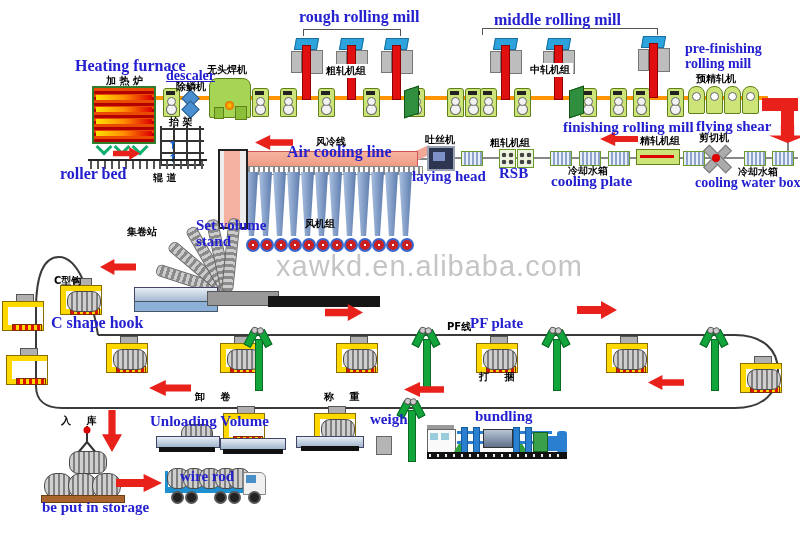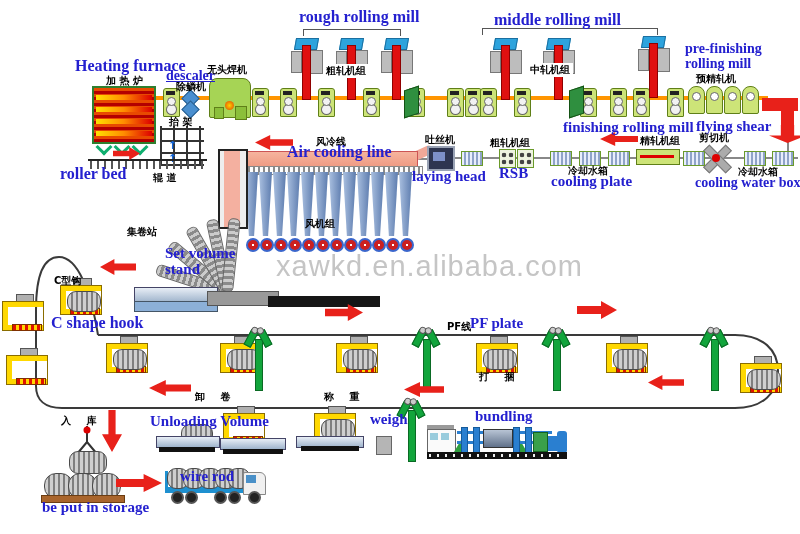--- a/index.html
+++ b/index.html
@@ -267,21 +267,21 @@
   <div class="fu" style="left:329px;top:172px;"></div>
   <div class="fu" style="left:343px;top:172px;"></div>
   <div class="fu" style="left:357px;top:172px;"></div>
   <div class="fu" style="left:371px;top:172px;"></div>
   <div class="fu" style="left:385px;top:172px;"></div>
   <div class="fu" style="left:399px;top:172px;"></div>
   <div class="zh" style="left:305px;top:217px;">风机组</div>
 
   <div class="p" style="left:218px;top:149px;width:26px;height:76px;border:2px solid #222;background:linear-gradient(90deg,#eee 0 4px,#f4b0a0 4px 20px,#eee 20px);"></div>
   <div class="zh" style="left:127px;top:225px;">集卷站</div>
-  <div class="en wrap" style="left:165px;top:218px;width:74px;margin-top:28px;">Set volume stand</div>
+  <div class="en wrap" style="left:196px;top:218px;width:74px;">Set volume stand</div>
   <div class="arm" style="left:153px;top:286px;transform:rotate(18deg);"></div>
   <div class="arm" style="left:153px;top:286px;transform:rotate(40deg);"></div>
   <div class="arm" style="left:153px;top:286px;transform:rotate(60deg);"></div>
   <div class="arm" style="left:153px;top:286px;transform:rotate(78deg);"></div>
   <div class="arm" style="left:153px;top:286px;transform:rotate(96deg);"></div>
   <div class="slab" style="left:134px;top:287px;width:82px;height:14px;"></div>
   <div class="p" style="left:134px;top:301px;width:82px;height:9px;background:#8cb0d8;border:1px solid #456;"></div>
   <div class="p" style="left:207px;top:291px;width:70px;height:13px;background:#999;border:1px solid #555;"></div>
   <div class="p" style="left:268px;top:296px;width:112px;height:11px;background:#161616;"></div>
   <div class="arr aL" style="left:100px;top:259px;width:36px;height:16px;"></div>

